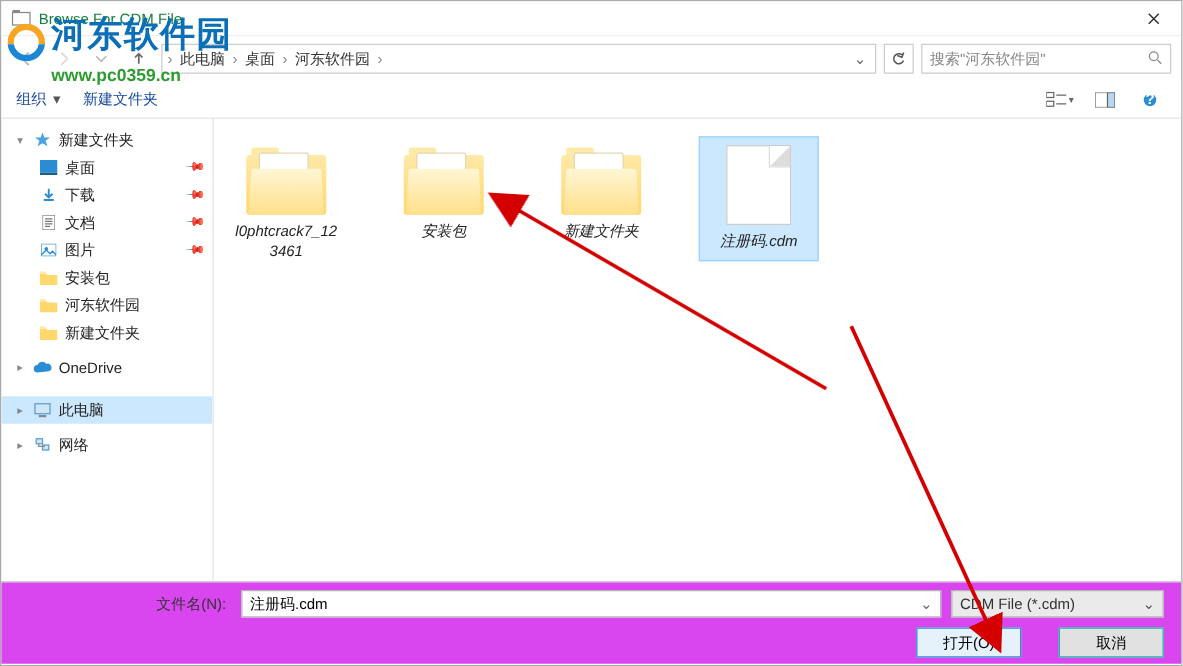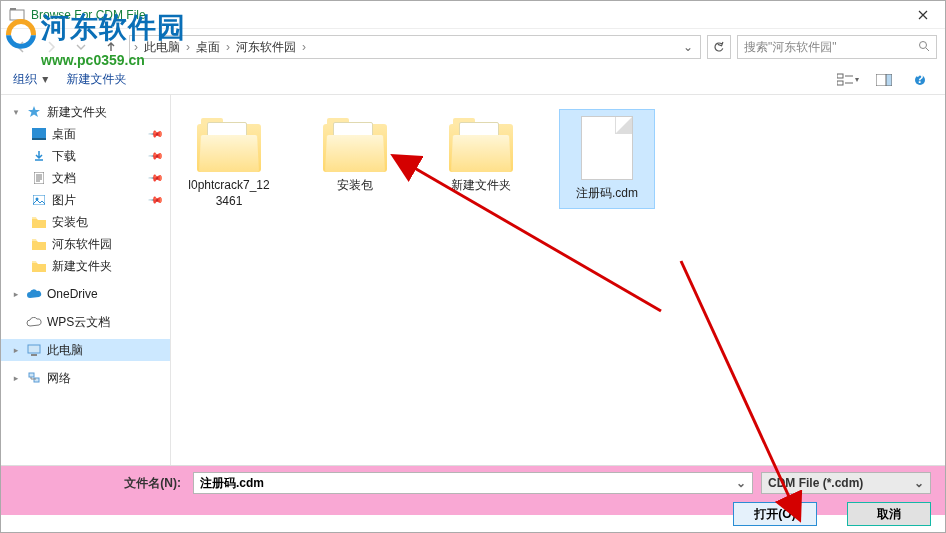--- a/index.html
+++ b/index.html
@@ -31,33 +31,33 @@
 .body { display: flex; height: 370px; }
 .sidebar { width: 170px; border-right: 1px solid #e5e5e5; padding: 6px 0; overflow: hidden; }
 .tree-item { display: flex; align-items: center; height: 22px; padding-left: 10px; gap: 5px; color: #222; }
 .tree-item.indent { padding-left: 30px; }
 .tree-item.selected { background: #cce8ff; }
 .tree-item .pin { margin-left: auto; margin-right: 8px; color: #9aa; transform: rotate(45deg); font-size: 10px; }
 .ti-icon { width: 16px; height: 16px; display: flex; align-items: center; justify-content: center; flex-shrink: 0; }
 .caret { width: 10px; color: #888; font-size: 9px; text-align: center; }
 .sidebar-gap { height: 6px; }
 
-.filepane { flex: 1; padding: 14px 10px; display: flex; align-items: flex-start; gap: 30px; }
+.filepane { flex: 1; padding: 14px 10px; display: flex; align-items: flex-start; gap: 30px; font-style: italic; }
 .file { width: 96px; display: flex; flex-direction: column; align-items: center; gap: 6px; padding: 6px 4px; border: 1px solid transparent; }
 .file.selected { background: #cce8ff; border: 1px solid #99d1ff; }
 .file .fname { text-align: center; line-height: 1.3; word-break: break-all; color: #222; }
 .folder-ico { width: 64px; height: 56px; position: relative; }
 .folder-back { position: absolute; width: 64px; height: 48px; bottom: 0; background: linear-gradient(#ffe9a8,#ffd76b); border-radius: 3px; }
 .folder-tab { position: absolute; width: 22px; height: 10px; top: 2px; left: 4px; background: #ffe9a8; border-radius: 2px 2px 0 0; }
 .folder-front { position: absolute; width: 60px; height: 40px; bottom: 0; left: 2px; background: linear-gradient(#fff6d6,#ffe08a); border-radius: 2px; transform: perspective(80px) rotateX(8deg); transform-origin: bottom; }
 .doc-peek { position: absolute; top: 6px; left: 10px; width: 40px; height: 34px; background: #fff; border: 1px solid #e0d9b0; border-radius: 2px; }
 .doc-ico { width: 52px; height: 64px; background: #fff; border: 1px solid #ccc; position: relative; }
 .doc-ico::after { content: ""; position: absolute; top: 0; right: 0; width: 16px; height: 16px; background: linear-gradient(135deg, #fff 48%, #ddd 52%); border-left: 1px solid #ddd; border-bottom: 1px solid #ddd; }
 
-.footer { height: 50px; padding: 6px 14px 10px 14px; background: #f9a8d4; border-top: 1px solid #ddd; font-weight: bold; }
+.footer { height: 66px; padding: 6px 14px 10px 14px; background: #d946ef; border-top: 1px solid #ddd; }
 .footer .row { display: flex; align-items: center; gap: 8px; }
 .footer .row + .row { margin-top: 8px; justify-content: flex-end; gap: 30px; }
 .fnlabel { width: 170px; text-align: right; color: #333; padding-right: 4px; }
 .fninput { flex: 1; height: 22px; border: 1px solid #b5b5b5; background: #fff; padding: 0 6px; display: flex; align-items: center; }
 .filter { width: 170px; height: 22px; border: 1px solid #b5b5b5; background: #eaeaea; padding: 0 6px; display: flex; align-items: center; color: #333; }
 .filter .dd { margin-left: auto; color: #555; }
 .btn { width: 84px; height: 24px; border: 1px solid #14b8a6; background: #e1e1e1; display: flex; align-items: center; justify-content: center; }
 .btn.primary { border: 1px solid #2a8dd4; background: #e5f1fb; }
 
 .watermark { position: absolute; top: 8px; left: 2px; pointer-events: none; }
@@ -247,29 +247,20 @@
     <div class="tree-item">
         <span class="caret">▸</span>
         <span class="ti-icon">
           <svg width="16" height="10" viewBox="0 0 16 10">
             <path d="M4 9 a3 3 0 0 1 0-6 a4 4 0 0 1 7 -1 a3 3 0 0 1 2 6 z" fill="#2a8dd4"></path>
           </svg>
         </span>
         <span>OneDrive</span>
       </div>
     <div class="sidebar-gap"></div>
-    <div class="tree-item">
-        <span class="caret"></span>
-        <span class="ti-icon">
-          <svg width="16" height="10" viewBox="0 0 16 10">
-            <path d="M4 9 a3 3 0 0 1 0-6 a4 4 0 0 1 7 -1 a3 3 0 0 1 2 6 z" fill="none" stroke="#777"></path>
-          </svg>
-        </span>
-        <span>WPS云文档</span>
-      </div>
     <div class="sidebar-gap"></div>
     <div class="tree-item selected">
         <span class="caret">▸</span>
         <span class="ti-icon">
           <svg width="14" height="12" viewBox="0 0 14 12">
             <rect x="1" y="1" width="12" height="8" fill="#cfe6f7" stroke="#5a9bd5"></rect>
             <rect x="4" y="10" width="6" height="2" fill="#888"></rect>
           </svg>
         </span>
         <span>此电脑</span>

